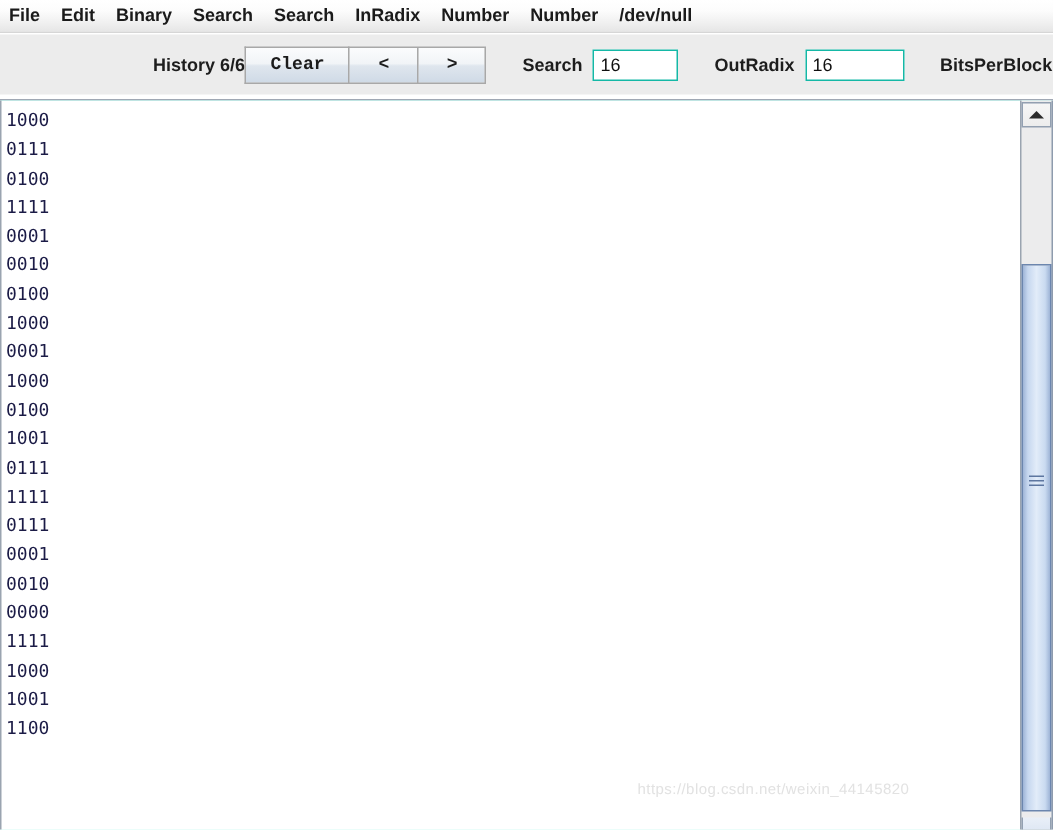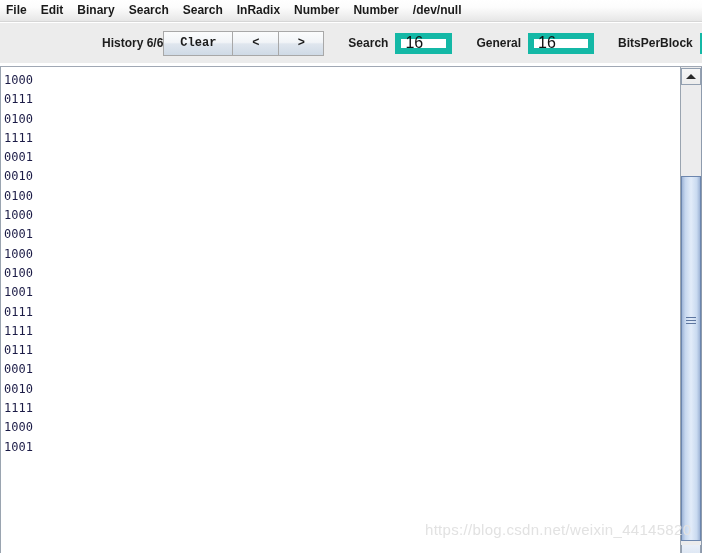--- a/index.html
+++ b/index.html
@@ -83,24 +83,24 @@
     font-family: Liberation Mono, monospace;
   }
   .btn:last-child { border-right-width: 1px; }
   .btn-clear { width: 69px; }
   .btn-prev  { width: 46px; }
   .btn-next  { width: 46px; }
 
   .field-label { margin-left: 24px; margin-right: 7px; }
   .field {
     background: #ffffff;
-    border: 6px solid #14b8a6;
+    border: 1px solid #14b8a6;
     height: 21px;
     box-sizing: border-box;
-    font-size: 16px;
+    font-size: 12px;
     color: #111111;
     display: flex;
     align-items: center;
     padding-left: 4px;
     font-family: "Liberation Sans", sans-serif;
   }
   .field-inradix { width: 57px; }
   .field-outradix { width: 66px; }
   .field-bits { width: 64px; }
 
@@ -206,21 +206,21 @@
     border: 1px solid #93a0b1;
     border-top: none;
     box-sizing: border-box;
   }
 
   
   .watermark {
     position: absolute;
     left: 425px;
     top: 521px;
-    font-size: 15px;
+    font-size: 10px;
     color: #e2e2e2;
     white-space: nowrap;
     letter-spacing: 0.3px;
     pointer-events: none;
     font-family: "Liberation Sans", sans-serif;
   }
 </style>
 </head>
 <body>
 
@@ -245,21 +245,21 @@
 
       <div class="btn-group">
         <div class="btn btn-clear">Clear</div>
         <div class="btn btn-prev">&lt;</div>
         <div class="btn btn-next">&gt;</div>
       </div>
 
       <div class="tb-label field-label">Search</div>
       <div class="field field-inradix">16</div>
 
-      <div class="tb-label field-label">General</div>
+      <div class="tb-label field-label">OutRadix</div>
       <div class="field field-outradix">16</div>
 
       <div class="tb-label field-label">BitsPerBlock</div>
       <div class="field field-bits">4</div>
 
     </div>
   </div>
 
   <div class="textarea-wrap">
 
@@ -274,23 +274,25 @@
         <div class="line">1000</div>
         <div class="line">0001</div>
         <div class="line">1000</div>
         <div class="line">0100</div>
         <div class="line">1001</div>
         <div class="line">0111</div>
         <div class="line">1111</div>
         <div class="line">0111</div>
         <div class="line">0001</div>
         <div class="line">0010</div>
+        <div class="line">0000</div>
         <div class="line">1111</div>
         <div class="line">1000</div>
         <div class="line">1001</div>
+        <div class="line">1100</div>
       </div>
 
     <div class="scrollbar">
       <div class="sb-track"></div>
       <div class="sb-up">
         <span class="tri"></span>
       </div>
       <div class="sb-thumb">
         <div class="sb-grip">
           <i></i>

